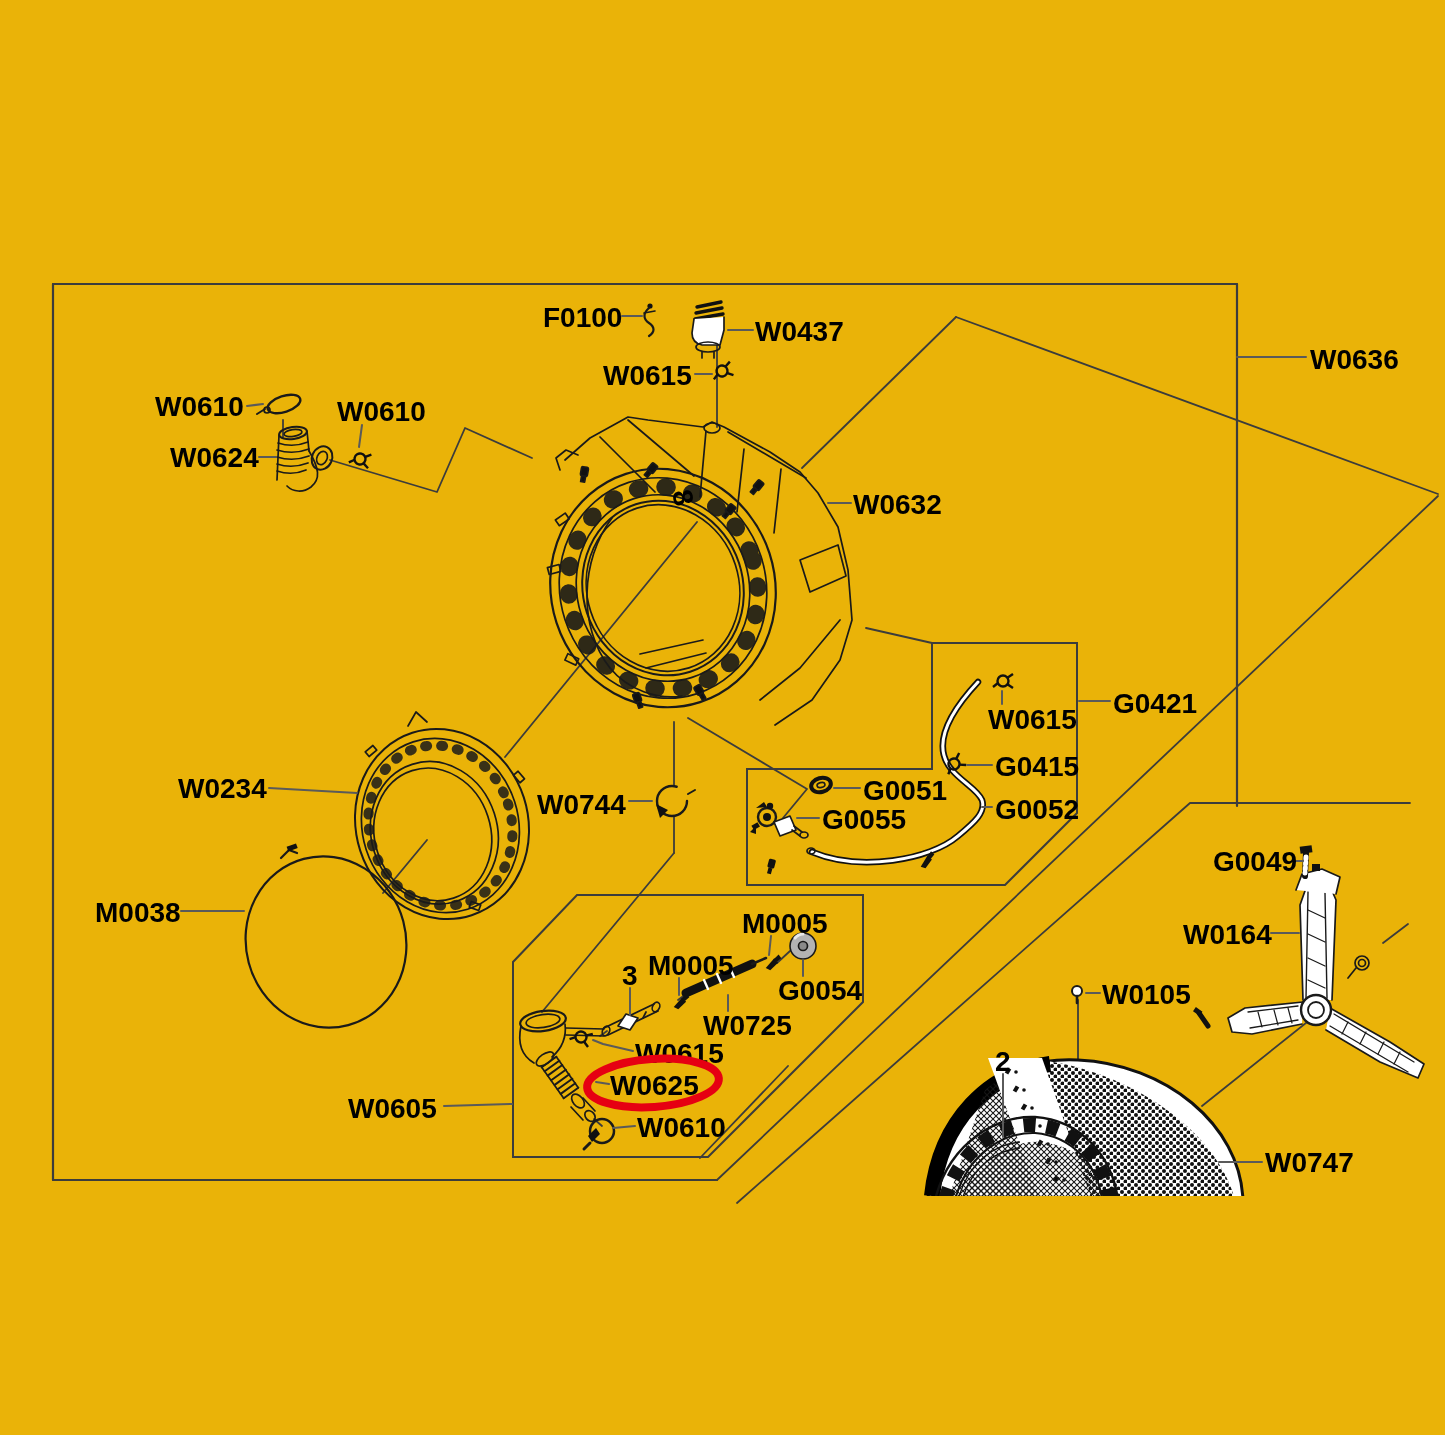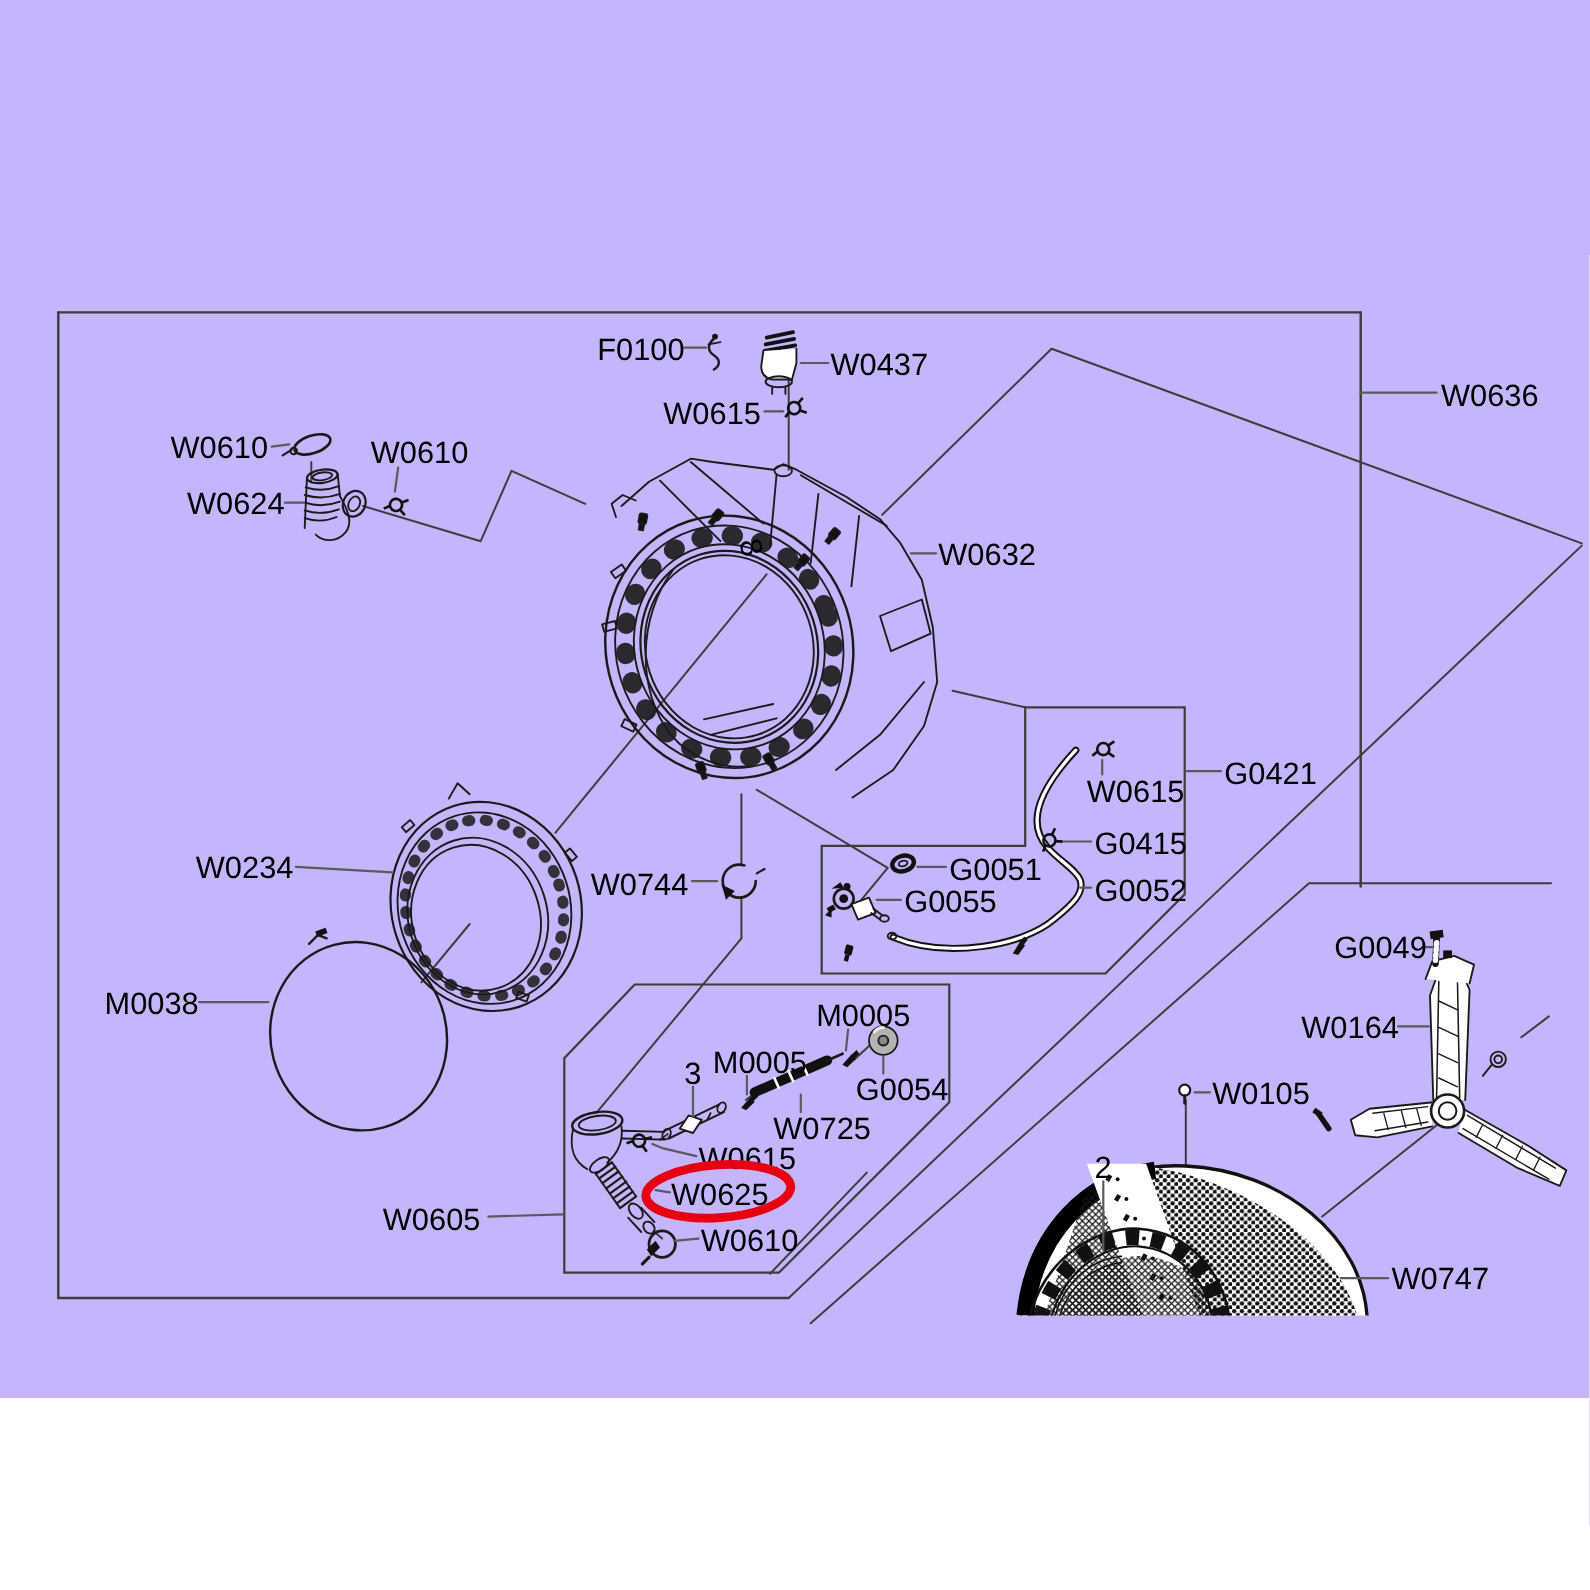--- a/index.html
+++ b/index.html
@@ -1,16 +1,16 @@
 <!DOCTYPE html>
 <html><head>
 <meta charset="utf-8">
 <style>
   html,body{margin:0;padding:0;background:#fff;}
-  #stage{width:1445px;height:1271px;position:relative;background:#c4b5fd;}
+  #stage{width:1445px;height:1435px;position:relative;background:#eab308;font-weight:bold;}
   svg{display:block;}
   text.lbl{font-family:"Liberation Sans","DejaVu Sans",sans-serif;font-size:28px;fill:#000;}
   .art{stroke:#1a1a1a;fill:none;stroke-width:1.7;stroke-linecap:round;stroke-linejoin:round;}
 </style>
 </head>
 <body>
 
 <div id="stage">
 <svg id="svg" viewBox="0 0 1445 1445" width="1445" height="1445">
   <defs>

